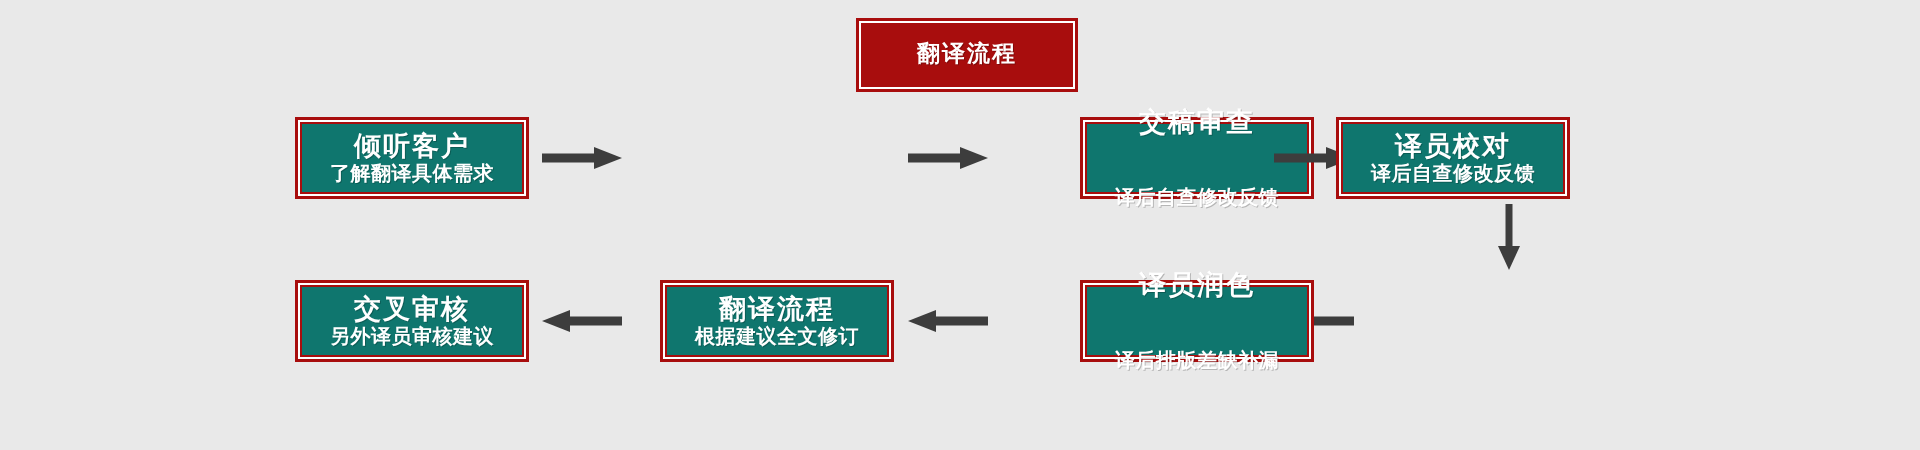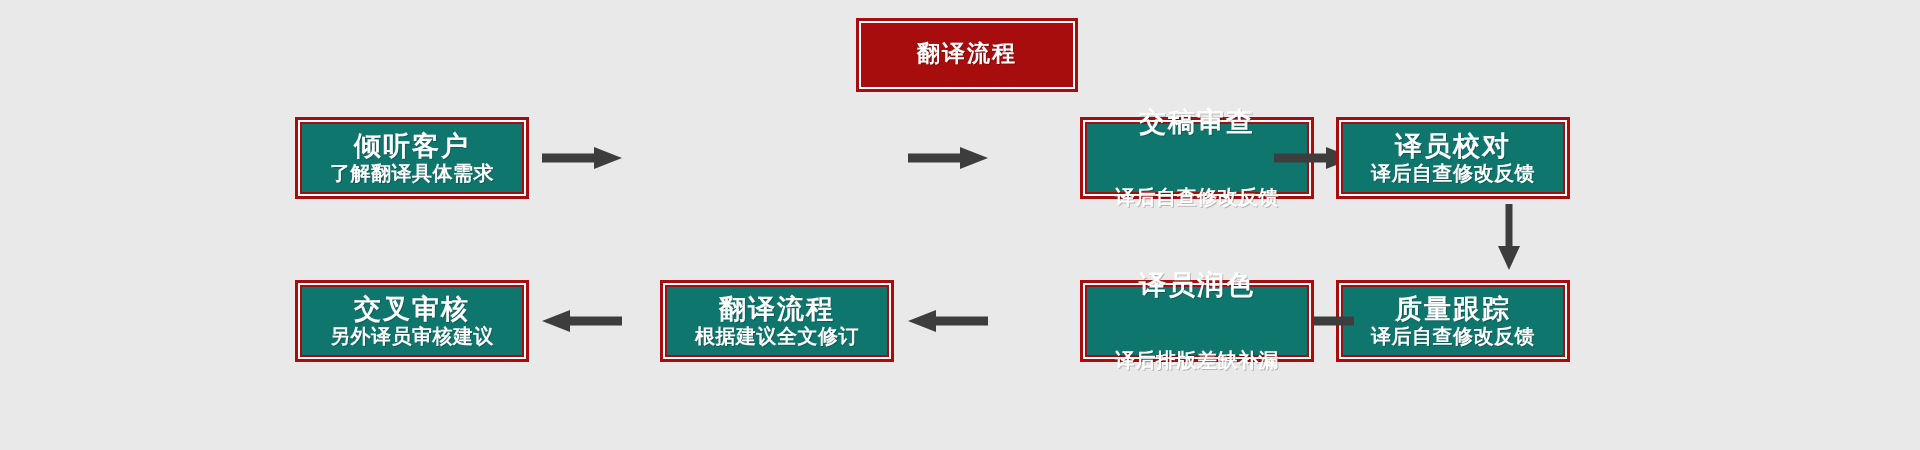--- a/index.html
+++ b/index.html
@@ -158,24 +158,20 @@
     <span class="node-sub">译后自查修改反馈</span>
   </div>
 
   <div class="arrow-v av1">
     <svg width="34" height="72" viewBox="0 0 34 72">
       <path d="M17 2 L17 48" stroke="#3d3d3d" stroke-width="7" fill="none"></path>
       <path d="M6 44 L17 68 L28 44 Z" fill="#3d3d3d"></path>
     </svg>
   </div>
 
-  <div class="node row2 col4">
-    <span class="node-title">质量跟踪</span>
-    <span class="node-sub">译后自查修改反馈</span>
-  </div>
 
   <div class="arrow-h al1">
     <svg width="92" height="30" viewBox="0 0 92 30">
       <path d="M28 15 L86 15" stroke="#3d3d3d" stroke-width="9" fill="none"></path>
       <path d="M34 4 L6 15 L34 26 Z" fill="#3d3d3d"></path>
     </svg>
   </div>
 
   <div class="node row2 col3">
     <span class="node-title">译员润色</span>

